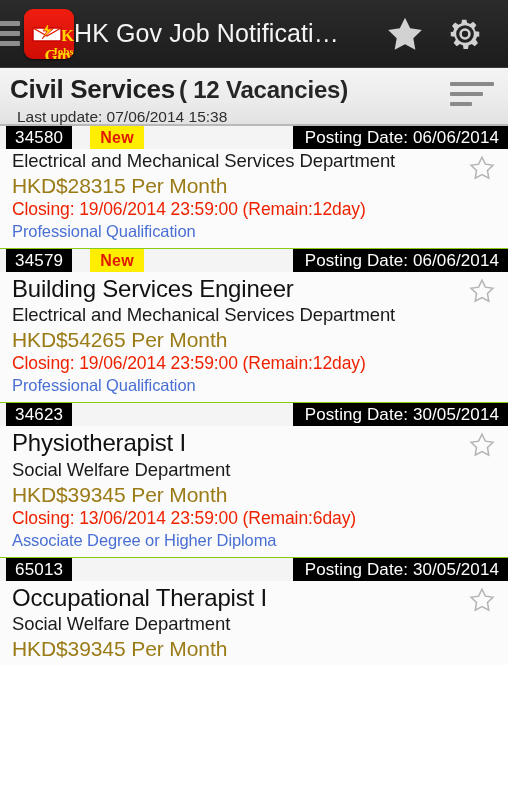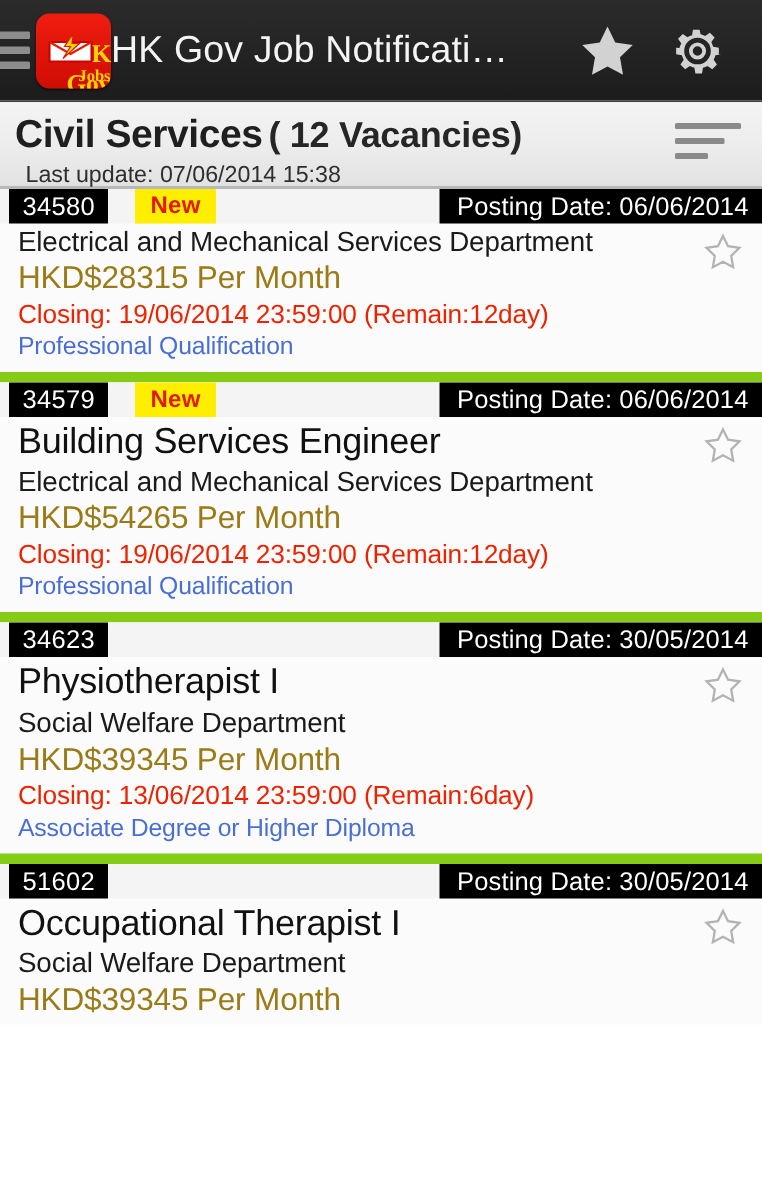--- a/index.html
+++ b/index.html
@@ -62,21 +62,21 @@
   .vac { font-size:24px; font-weight:bold; color:#262626; margin-left:4px; letter-spacing:-.2px; }
   .lastupd { font-size:15.5px; color:#2e2e2e; margin-top:3px; margin-left:7px; }
   .sorticon { position:absolute; right:14px; top:14px; width:44px; cursor:pointer; }
   .sorticon i { display:block; height:4px; background:#8a8a8a; border-radius:1px; margin-bottom:6px; }
   .sorticon i:nth-child(1){ width:44px; }
   .sorticon i:nth-child(2){ width:33px; }
   .sorticon i:nth-child(3){ width:22px; }
 
   
   .joblist { background:#ffffff; }
-  .jobcard { position:relative; background:#fbfbfb; border-bottom:7px solid #84cc16; padding:0 0 4px 0; }
+  .jobcard { position:relative; background:#fbfbfb; border-bottom:1px solid #84cc16; padding:0 0 4px 0; }
   .cardtop { display:flex; align-items:stretch; height:23px; background:#f4f4f4; }
   .jid {
     background:#000; color:#fff; font-size:17px; line-height:23px;
     padding:0 9px; margin-left:6px; letter-spacing:.2px;
   }
   .newbadge {
     background:#ffee00; color:#e01b00; font-size:16px; font-weight:bold;
     line-height:23px; padding:0 10px; margin-left:18px; letter-spacing:.2px;
   }
   .spacer { flex:1 1 auto; }
@@ -187,21 +187,21 @@
         <div class="jdept">Social Welfare Department</div>
         <div class="jsal">HKD$39345 Per Month</div>
         <div class="jclose">Closing: 13/06/2014 23:59:00 (Remain:6day)</div>
         <div class="jqual">Associate Degree or Higher Diploma</div>
         <div class="favstar"><svg width="28" height="28" viewBox="0 0 24 24">
             <path d="M12 2.8 L14.9 8.7 L21.4 9.6 L16.7 14.2 L17.8 20.7 L12 17.6 L6.2 20.7 L7.3 14.2 L2.6 9.6 L9.1 8.7 Z" fill="none" stroke="#b3b3b3" stroke-width="1.3"></path>
           </svg></div>
       </div>
       <div class="jobcard clipped">
         <div class="cardtop">
-          <span class="jid">51602</span>
+          <span class="jid">65013</span>
           <span class="spacer"></span>
           <span class="postdate">Posting Date:  30/05/2014</span>
         </div>
         <div class="jtitle">Occupational Therapist I</div>
         <div class="jdept">Social Welfare Department</div>
         <div class="jsal">HKD$39345 Per Month</div>
         <div class="favstar"><svg width="28" height="28" viewBox="0 0 24 24">
             <path d="M12 2.8 L14.9 8.7 L21.4 9.6 L16.7 14.2 L17.8 20.7 L12 17.6 L6.2 20.7 L7.3 14.2 L2.6 9.6 L9.1 8.7 Z" fill="none" stroke="#b3b3b3" stroke-width="1.3"></path>
           </svg></div>
       </div>

